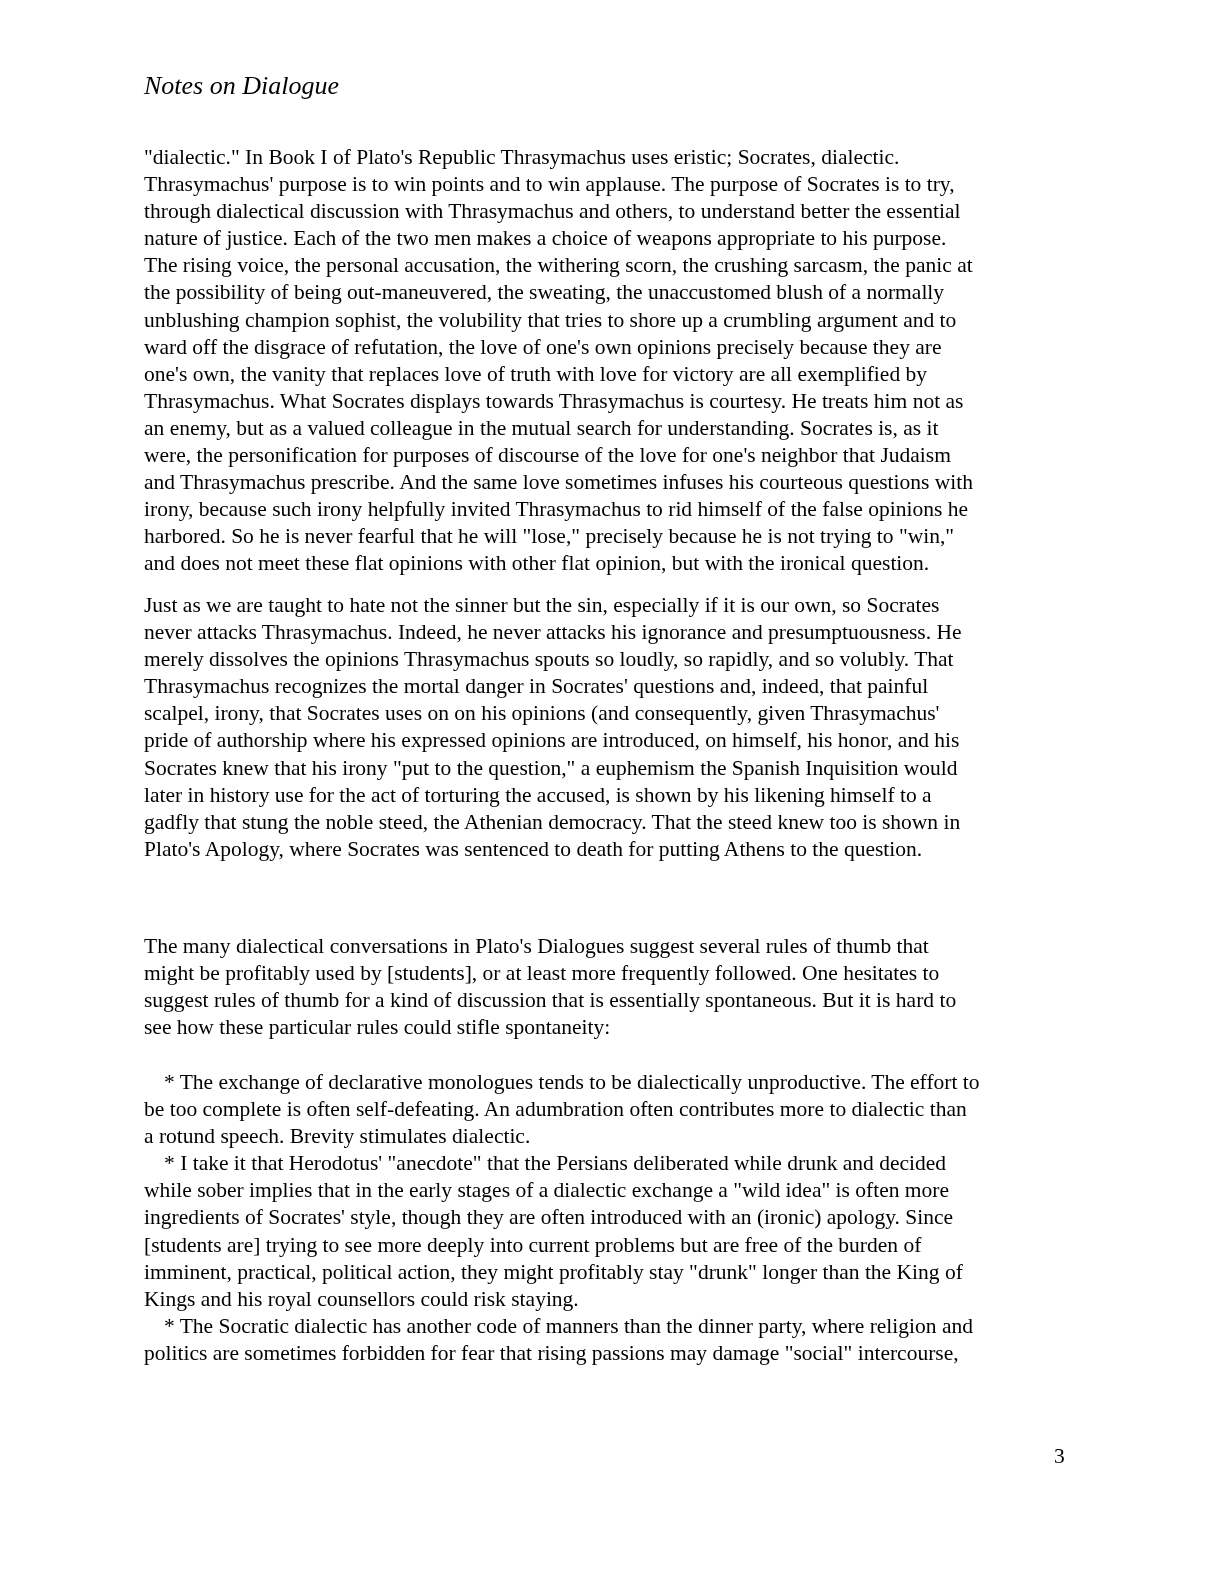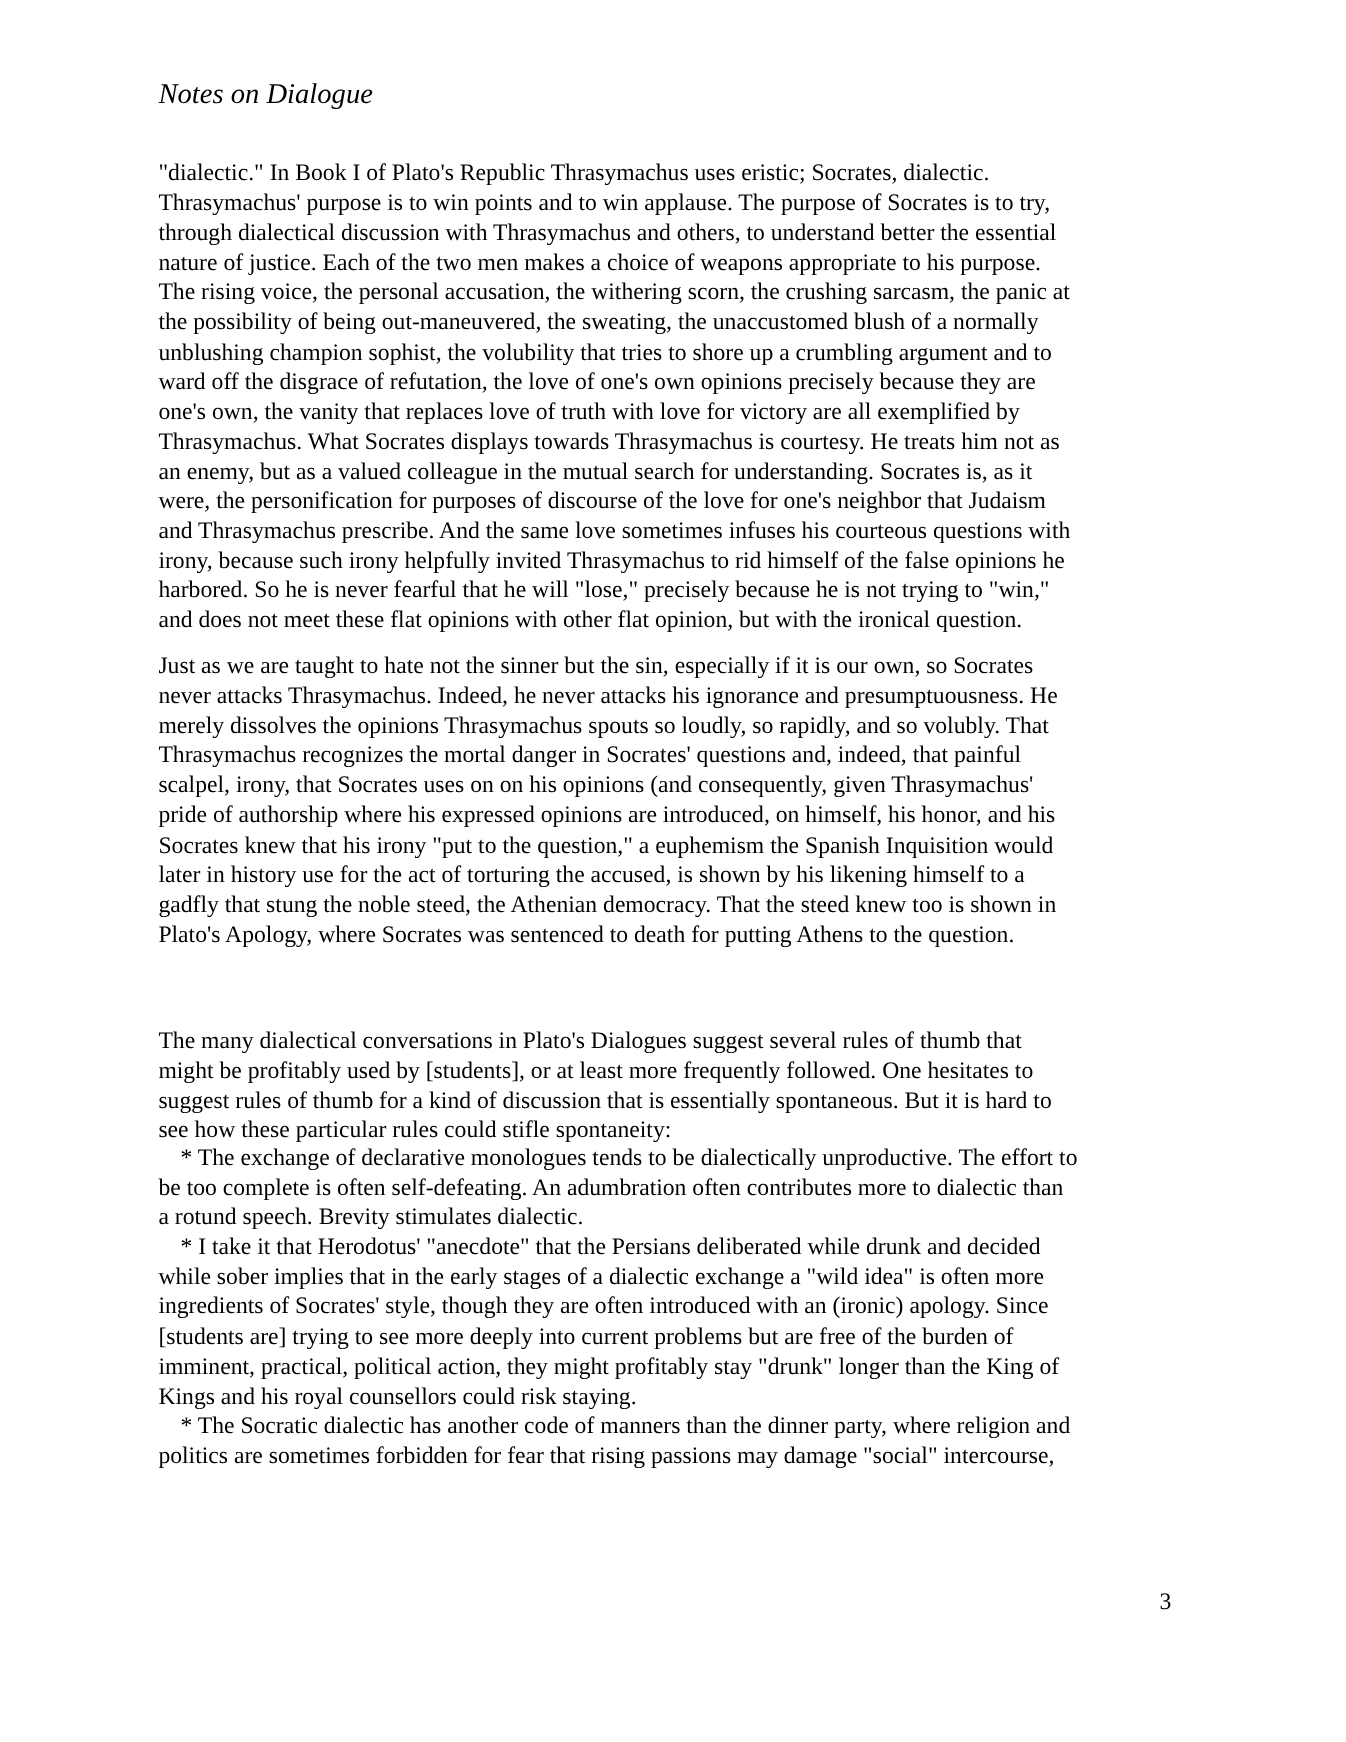--- a/index.html
+++ b/index.html
@@ -5,21 +5,21 @@
   html, body { margin: 0; padding: 0; background: #ffffff; }
   body { width: 1224px; height: 1584px; position: relative; overflow: hidden;
          font-family: "Liberation Serif", serif; color: #000; }
   .header { position: absolute; left: 144px; top: 72px; font-style: italic;
             font-size: 26px; line-height: 28px; }
   .block { position: absolute; left: 144px; width: 940px; font-size: 21.5px; }
   .line { display: block; height: 27.1px; line-height: 27.1px; white-space: nowrap; }
   .p1 { top: 144px; }
   .p2 { top: 572px; margin-top: 20px; }
   .p3 { top: 933px; }
-  .p4 { top: 1039px; font-family: Liberation Serif, serif; }
+  .p4 { top: 1069px; font-family: Liberation Serif, serif; }
   .indent { padding-left: 20px; }
   .page-number { position: absolute; left: 1054px; top: 1442px; font-size: 21.5px; line-height: 28px; }
 </style>
 </head>
 <body>
 
 <div class="header">Notes on Dialogue</div>
 
 <div class="block p1">
   <span class="line">"dialectic." In Book I of Plato's Republic Thrasymachus uses eristic; Socrates, dialectic.</span>

